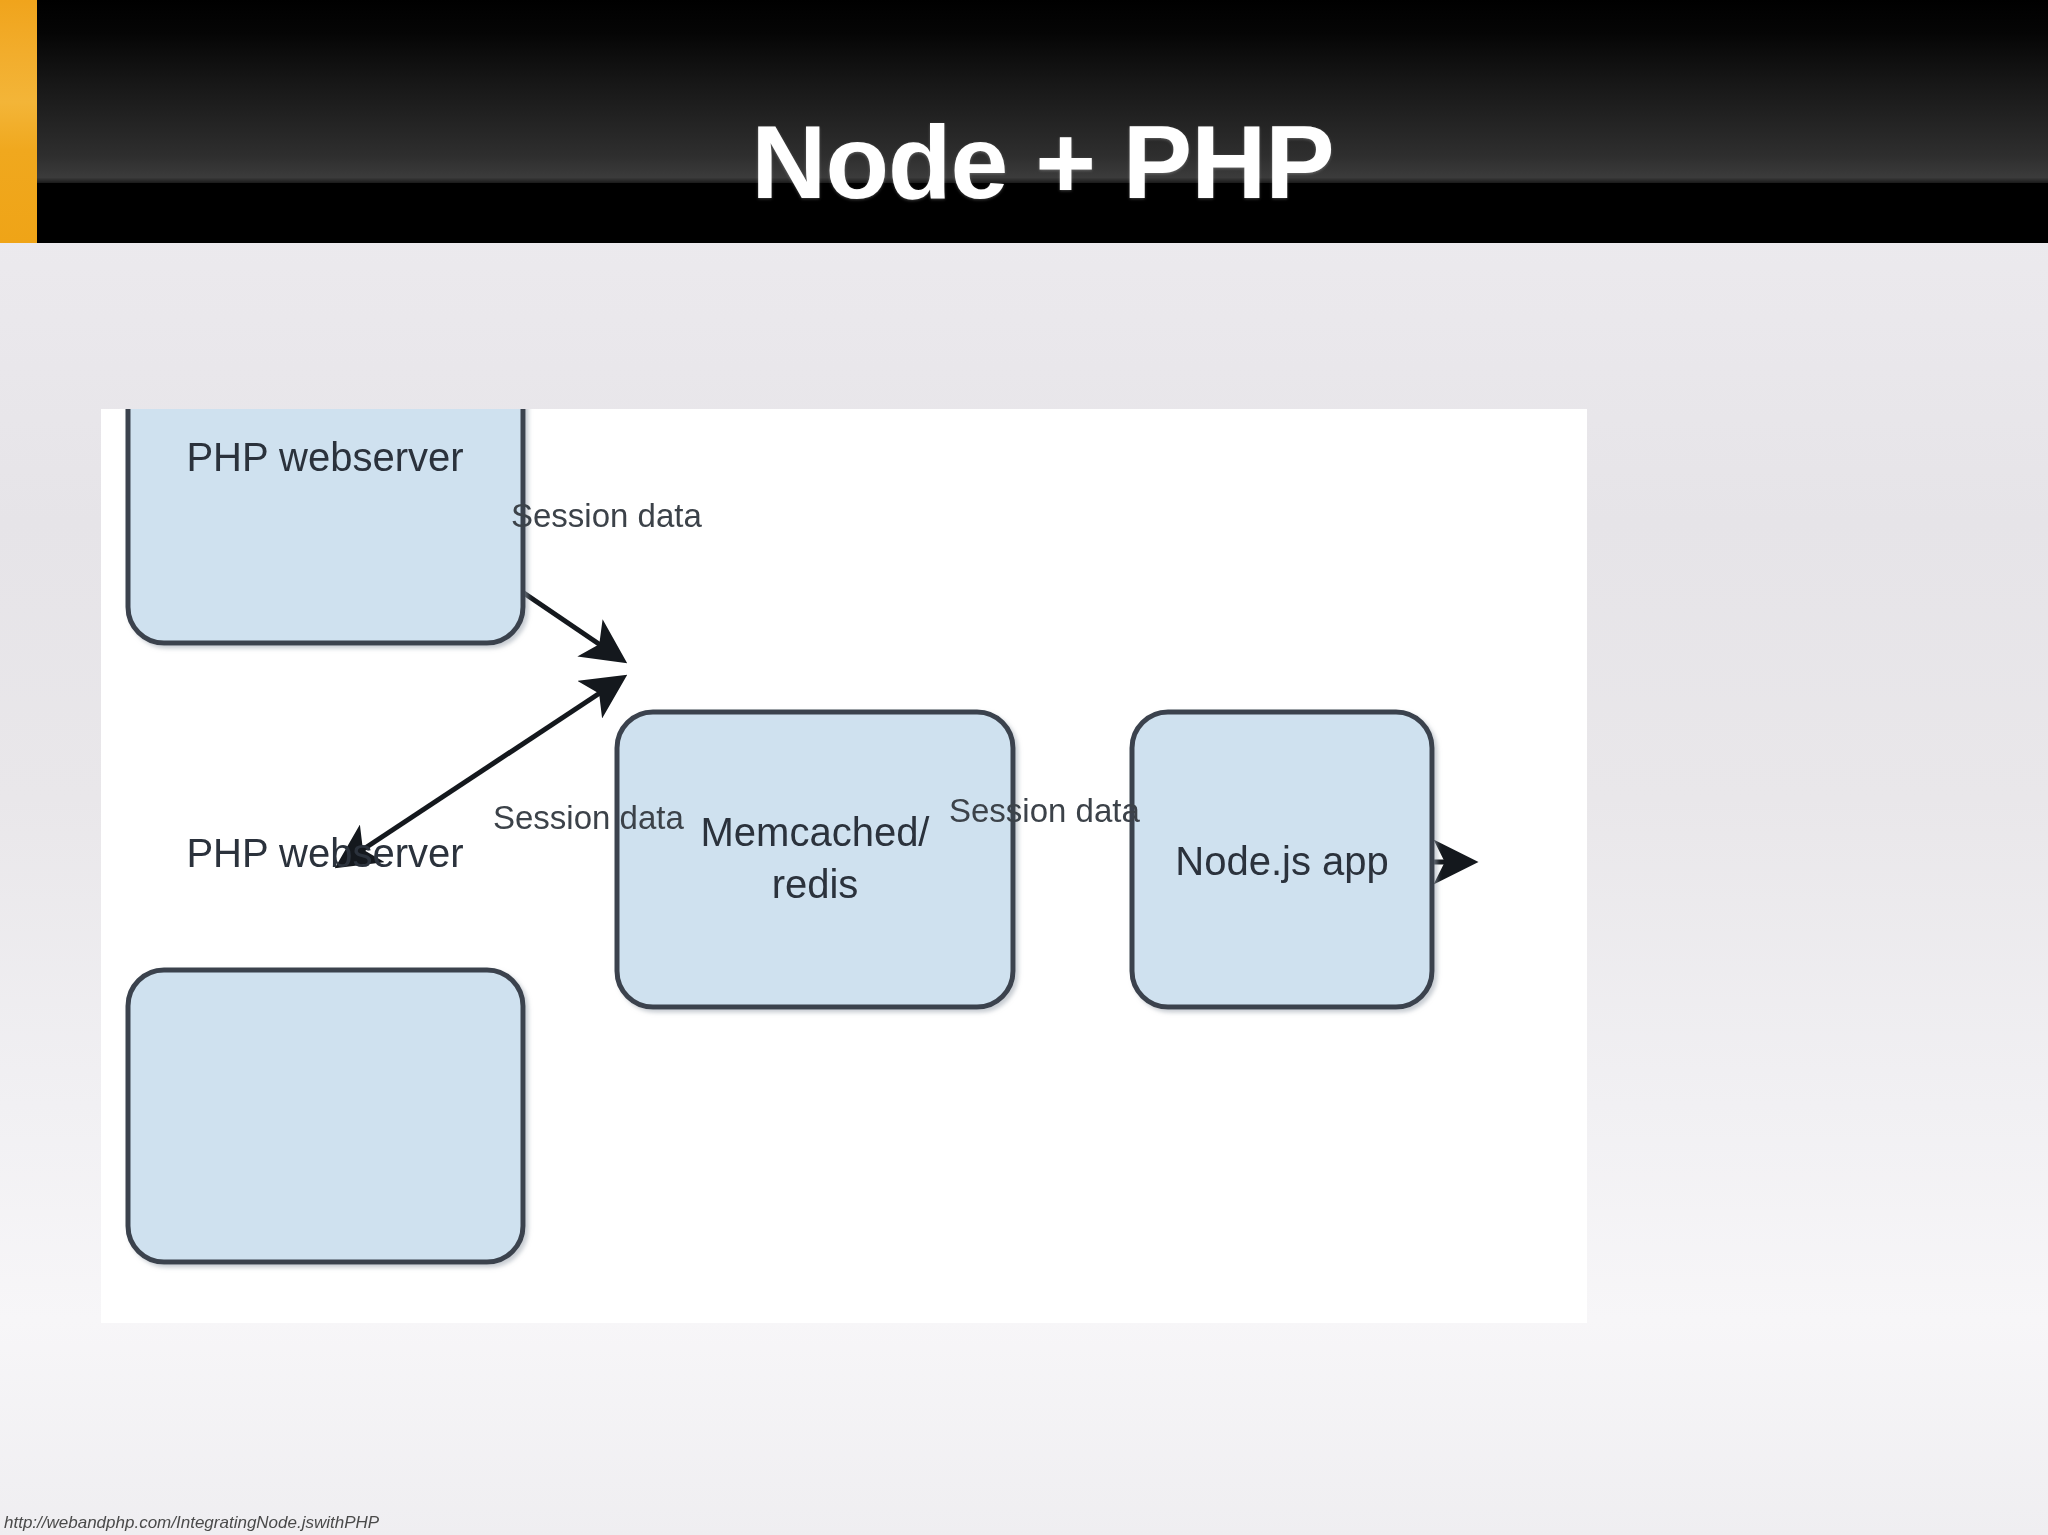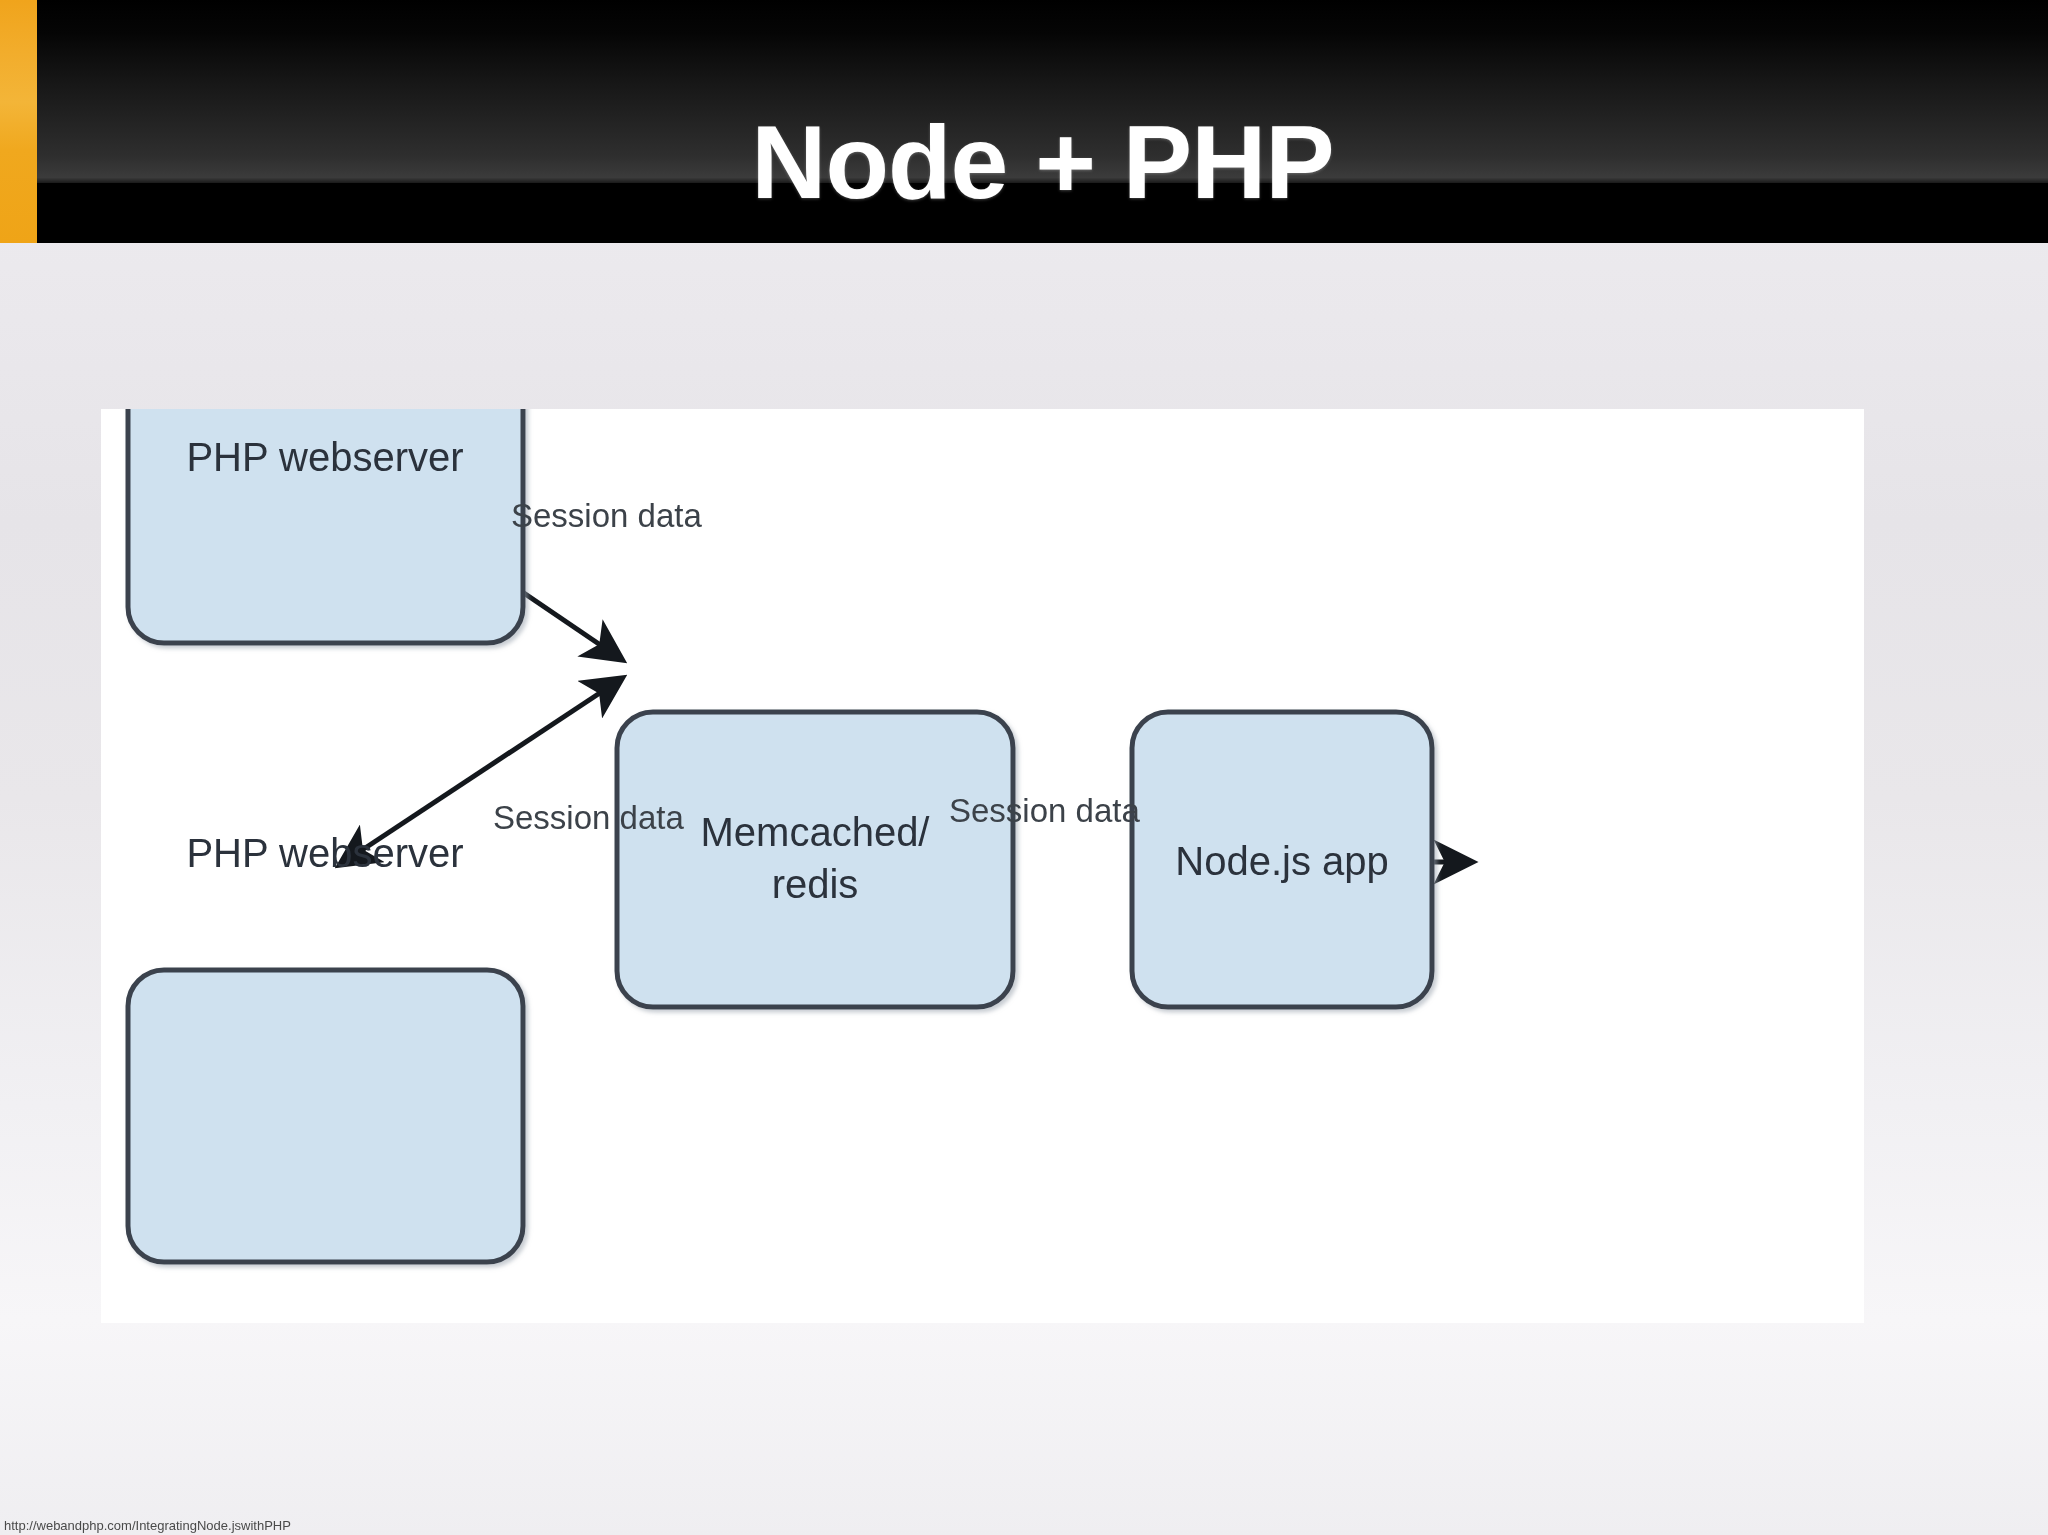--- a/index.html
+++ b/index.html
@@ -95,21 +95,21 @@
     line-height: 1;
     text-shadow: 0 1px 3px rgba(255,255,255,0.25);
     white-space: nowrap;
   }
 
   
   #diagram-panel {
     position: absolute;
     left: 101px;
     top: 409px;
-    width: 1763px;
+    width: 1486px;
     height: 914px;
     background: #ffffff;
   }
   #diagram-svg {
     position: absolute;
     left: 0; top: 0;
     width: 1845px;
     height: 914px;
     display: block;
   }
@@ -132,24 +132,25 @@
     bottom: 28px;
     font-size: 33px;
     color: #1a1a1a;
     white-space: nowrap;
     letter-spacing: 0px;
   }
   #source-url {
     position: absolute;
     left: 4px;
     bottom: 2px;
-    font-size: 13px;
+    font-size: 17px;
     color: #4a4a4a;
     white-space: nowrap;
     font-family: "Liberation Sans", sans-serif;
+    font-style: italic;
   }
 </style>
 </head>
 <body>
 
 <div id="slide">
 
   <div id="header-band">
     <div id="header-black-area">
       <div id="header-gloss"></div>

